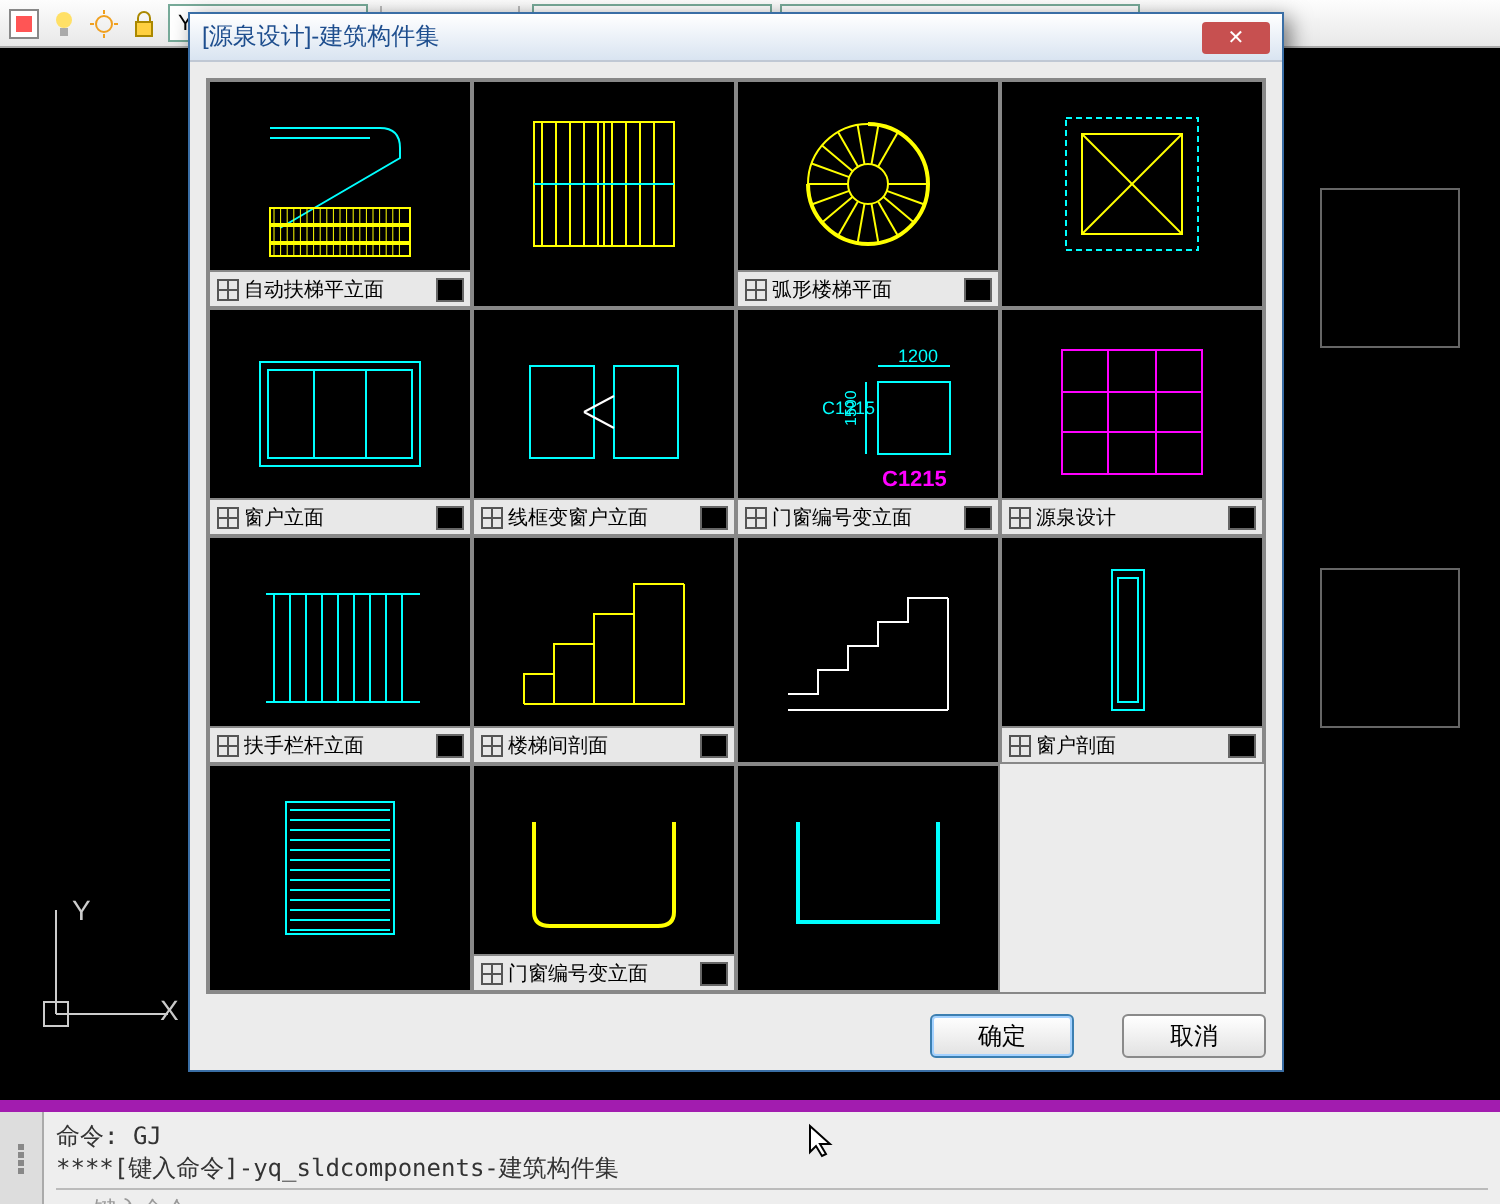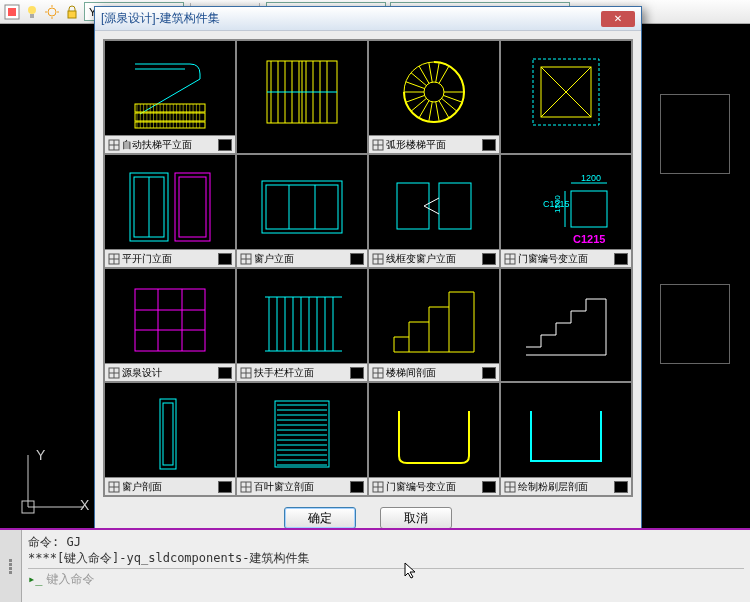--- a/index.html
+++ b/index.html
@@ -14,24 +14,24 @@
 .dlg{position:absolute;left:94px;top:6px;width:548px;height:530px;background:#ececec;border:1px solid #3a6ea5;box-shadow:3px 3px 10px rgba(0,0,0,.5)}
 .dlg-title{height:24px;background:linear-gradient(#fff,#d9e4f1);border-bottom:1px solid #c0c8d4;display:flex;align-items:center;padding:0 6px;color:#1e4e8e;font-size:12px}
 .dlg-close{margin-left:auto;width:34px;height:16px;background:#c75050;border-radius:2px;display:flex;align-items:center;justify-content:center;color:#fff;cursor:pointer;font-size:10px}
 .dlg-body{padding:8px}
 .grid{display:grid;grid-template-columns:repeat(4,1fr);border:1px solid #888}
 .cell{border:1px solid #888;background:#000;position:relative}
 .thumb{width:100%;height:94px;display:flex;align-items:flex-end;justify-content:center;position:relative;overflow:hidden}
 .cap{background:#e8e8e8;color:#000;font-size:10px;padding:2px 3px;display:flex;align-items:center;border-top:1px solid #888;height:18px}
 .cap-ico{width:12px;height:12px;margin-right:2px}
 .cap-r{margin-left:auto;width:14px;height:12px;background:#000;border:1px solid #666;display:inline-block}
-.btns{display:flex;justify-content:center;gap:24px;padding:10px 0 0 0}
+.btns{display:flex;justify-content:flex-end;gap:24px;padding:10px 0 0 0}
 .btn{min-width:72px;height:22px;background:linear-gradient(#fff,#e2e2e2);border:1px solid #8a8a8a;border-radius:3px;cursor:pointer;font-size:12px}
 .btn.primary{border:1px solid #3c7fb1;box-shadow:0 0 0 1px #a3d1ff inset}
-.cmd{position:absolute;left:0;right:0;bottom:0;height:74px;background:#eee;border-top:2px solid #a21caf;display:flex}
+.cmd{position:absolute;left:0;right:0;bottom:0;height:52px;background:#eee;border-top:6px solid #a21caf;display:flex}
 .cmd-grip{width:22px;background:#ddd;border-right:1px solid #aaa;display:flex;flex-direction:column;align-items:center;justify-content:center;gap:1px}
 .grip-dot{width:3px;height:3px;background:#888}
 .cmd-text{flex:1;padding:4px 6px;font-family:SimSun,monospace;font-size:12px;color:#333;line-height:16px}
 .cmd-input{border-top:1px solid #bbb;padding-top:2px;margin-top:2px}
 .cmd-input .arrow{color:#1e7e1e;margin-right:4px}
 .cmd-input .ph{color:#999}
 svg{overflow:visible}
 .bg-rect{position:absolute;border:1px solid #666}
 </style>
 </head>
@@ -240,42 +240,20 @@
               <g stroke="#0ff" fill="none" stroke-dasharray="3 2">
                 <rect x="22" y="10" width="66" height="66"></rect>
               </g>
             </svg>
           </div>
         </div>
         <div class="cell">
           <div class="thumb">
             <svg width="110" height="86">
               <g stroke="#0ff" fill="none">
-                <rect x="15" y="10" width="38" height="68"></rect>
-                <rect x="19" y="14" width="30" height="60"></rect>
-                <line x1="34" y1="14" x2="34" y2="74"></line>
-                <rect x="60" y="10" width="35" height="68" stroke="#f0f"></rect>
-                <rect x="64" y="14" width="27" height="60" stroke="#f0f"></rect>
-              </g>
-            </svg>
-          </div>
-          <div class="cap">
-            <svg class="cap-ico" width="12" height="12">
-              <rect x="1" y="1" width="10" height="10" fill="none" stroke="#555"></rect>
-              <line x1="1" y1="6" x2="11" y2="6" stroke="#555"></line>
-              <line x1="6" y1="1" x2="6" y2="11" stroke="#555"></line>
-            </svg>
-            <span>平开门立面</span>
-            <span class="cap-r"></span>
-          </div>
-        </div>
-        <div class="cell">
-          <div class="thumb">
-            <svg width="110" height="86">
-              <g stroke="#0ff" fill="none">
                 <rect x="15" y="18" width="80" height="52"></rect>
                 <rect x="19" y="22" width="72" height="44"></rect>
                 <line x1="42" y1="22" x2="42" y2="66"></line>
                 <line x1="68" y1="22" x2="68" y2="66"></line>
               </g>
             </svg>
           </div>
           <div class="cap">
             <svg class="cap-ico" width="12" height="12">
               <rect x="1" y="1" width="10" height="10" fill="none" stroke="#555"></rect>
@@ -450,29 +428,20 @@
                 <line x1="30" y1="44" x2="80" y2="44"></line>
                 <line x1="30" y1="49" x2="80" y2="49"></line>
                 <line x1="30" y1="54" x2="80" y2="54"></line>
                 <line x1="30" y1="59" x2="80" y2="59"></line>
                 <line x1="30" y1="64" x2="80" y2="64"></line>
                 <line x1="30" y1="69" x2="80" y2="69"></line>
                 <line x1="30" y1="74" x2="80" y2="74"></line>
               </g>
             </svg>
           </div>
-          <div class="cap">
-            <svg class="cap-ico" width="12" height="12">
-              <rect x="1" y="1" width="10" height="10" fill="none" stroke="#555"></rect>
-              <line x1="1" y1="6" x2="11" y2="6" stroke="#555"></line>
-              <line x1="6" y1="1" x2="6" y2="11" stroke="#555"></line>
-            </svg>
-            <span>百叶窗立剖面</span>
-            <span class="cap-r"></span>
-          </div>
         </div>
         <div class="cell">
           <div class="thumb">
             <svg width="110" height="86">
               <g stroke="#ff0" fill="none" stroke-width="2">
                 <path d="M20 20 L20 65 Q20 72 28 72 L82 72 Q90 72 90 65 L90 20"></path>
               </g>
             </svg>
           </div>
           <div class="cap">
@@ -485,29 +454,20 @@
             <span class="cap-r"></span>
           </div>
         </div>
         <div class="cell">
           <div class="thumb">
             <svg width="110" height="86">
               <g stroke="#0ff" fill="none" stroke-width="2">
                 <path d="M20 20 L20 70 L90 70 L90 20"></path>
               </g>
             </svg>
-          </div>
-          <div class="cap">
-            <svg class="cap-ico" width="12" height="12">
-              <rect x="1" y="1" width="10" height="10" fill="none" stroke="#555"></rect>
-              <line x1="1" y1="6" x2="11" y2="6" stroke="#555"></line>
-              <line x1="6" y1="1" x2="6" y2="11" stroke="#555"></line>
-            </svg>
-            <span>绘制粉刷层剖面</span>
-            <span class="cap-r"></span>
           </div>
         </div>
       </div>
     <div class="btns">
       <button class="btn primary">确定</button>
       <button class="btn">取消</button>
     </div>
   </div>
 </div>
 

